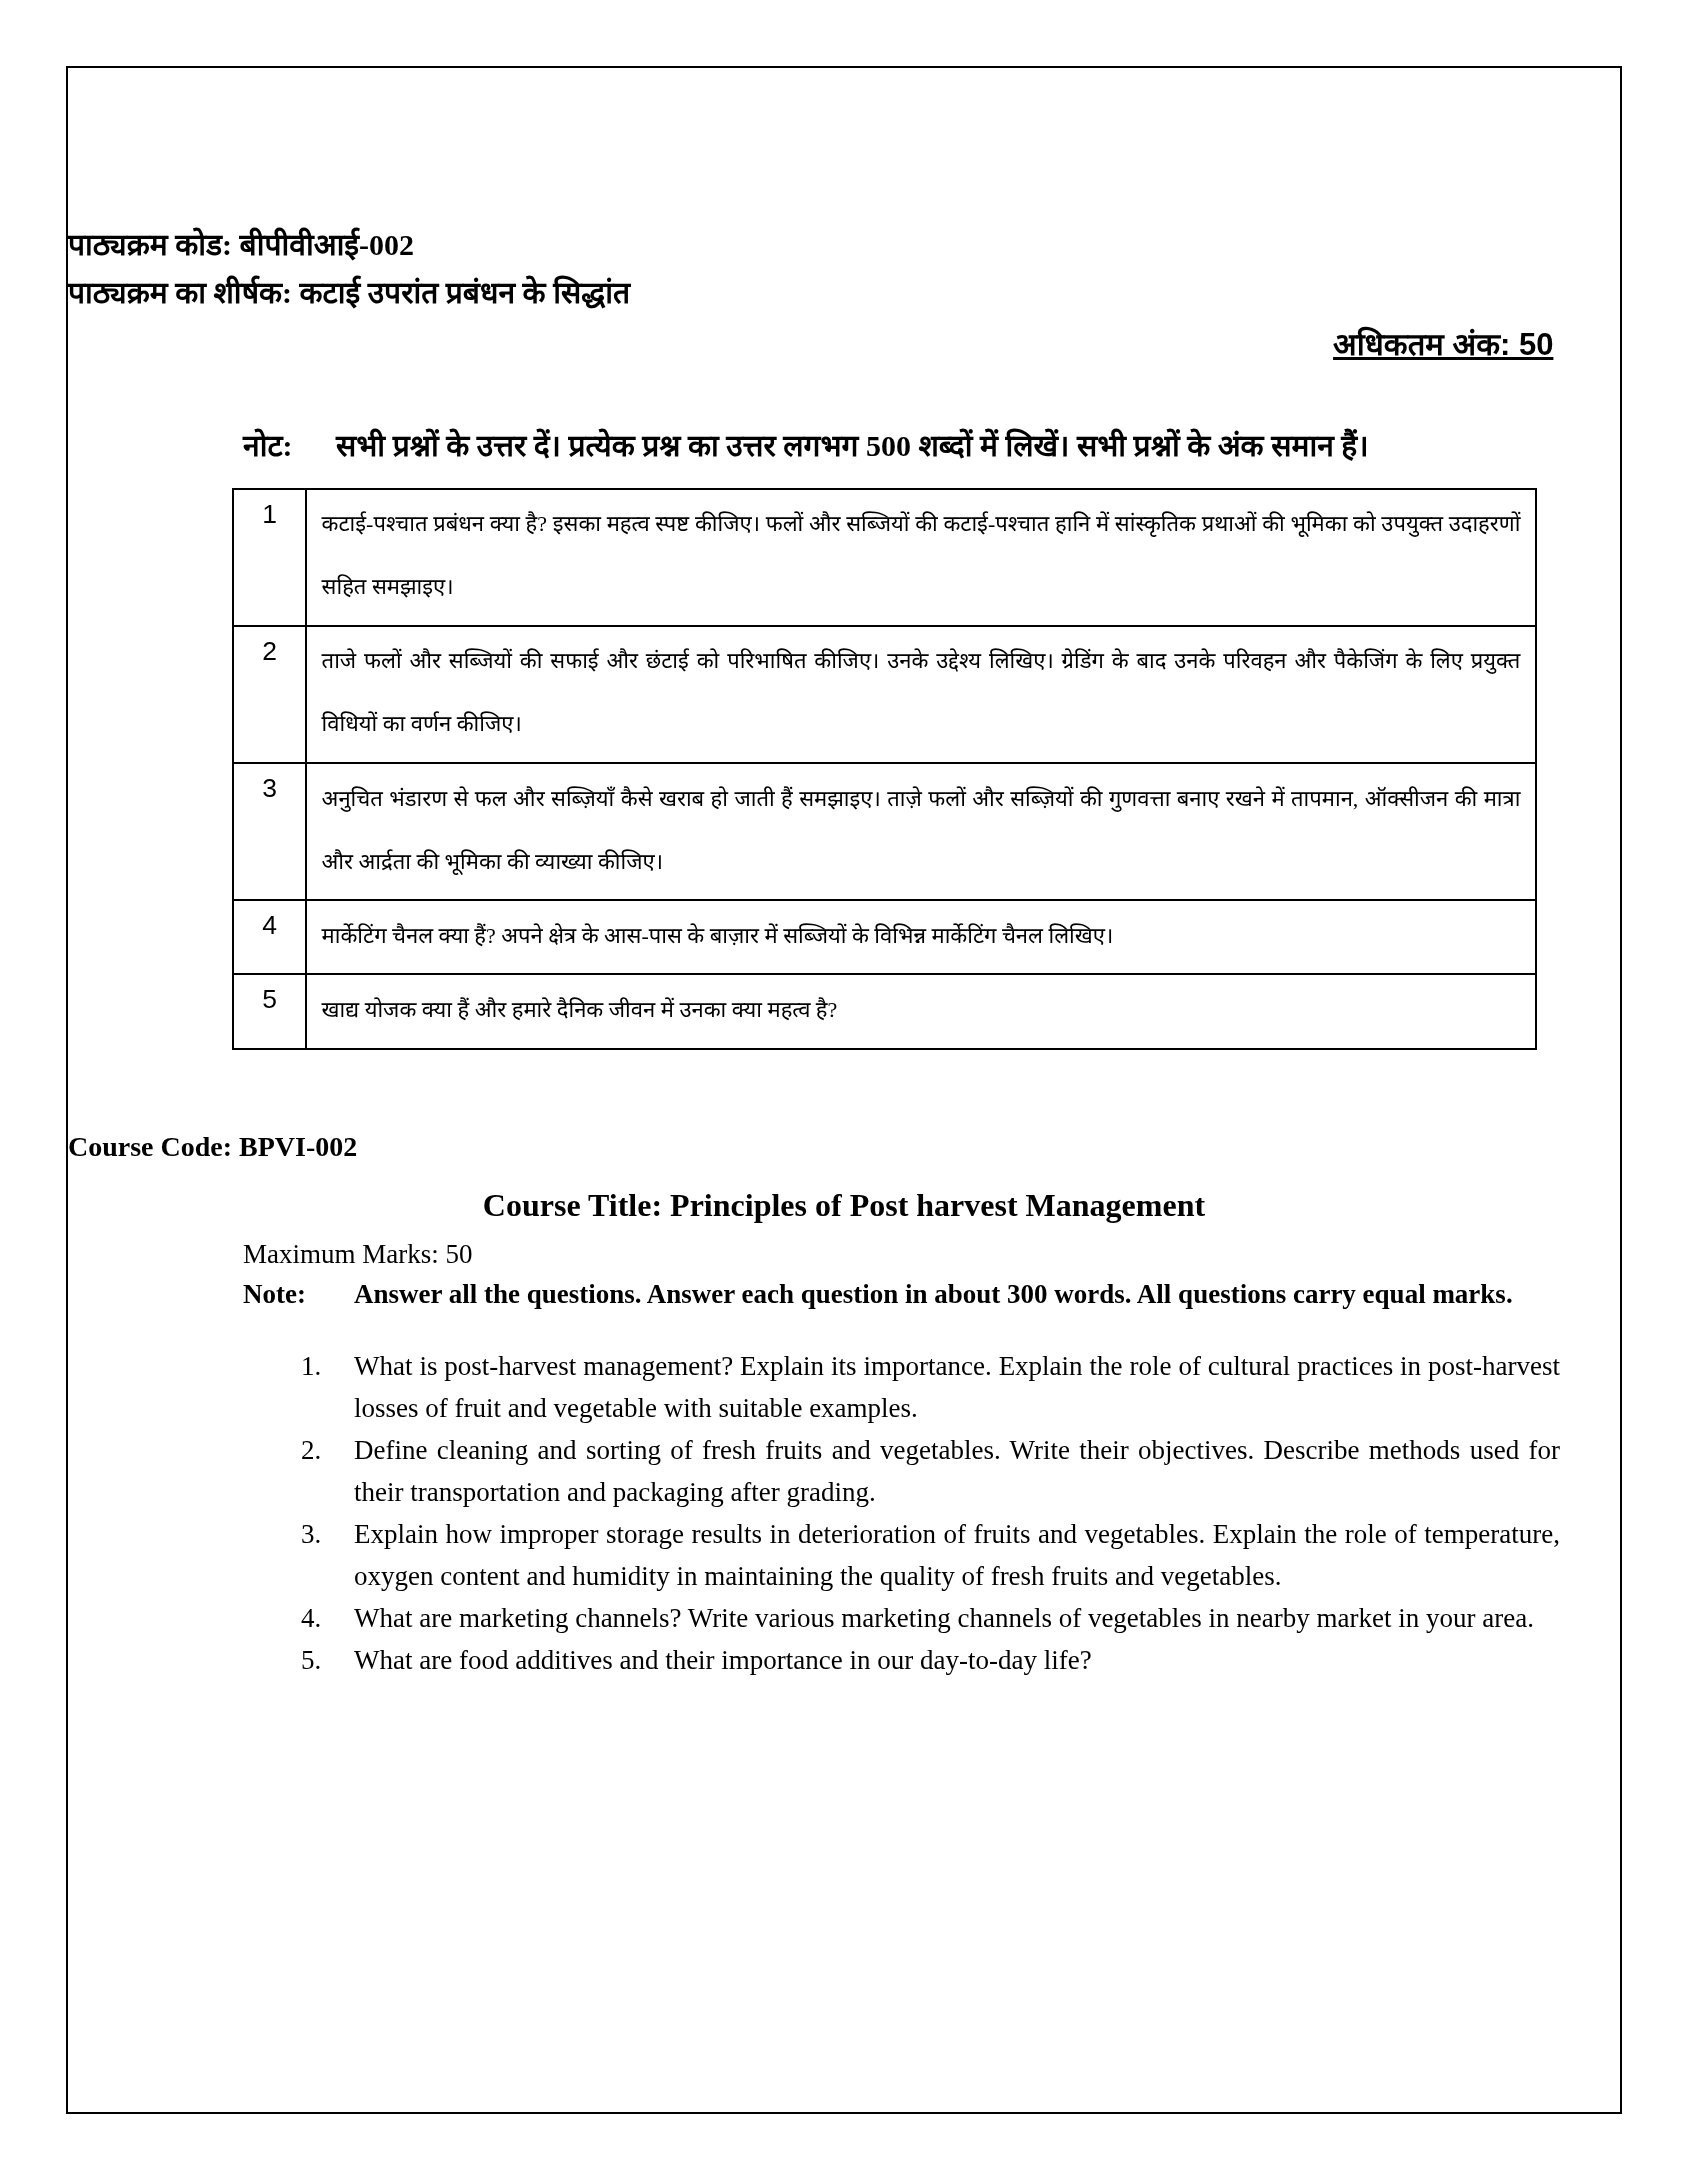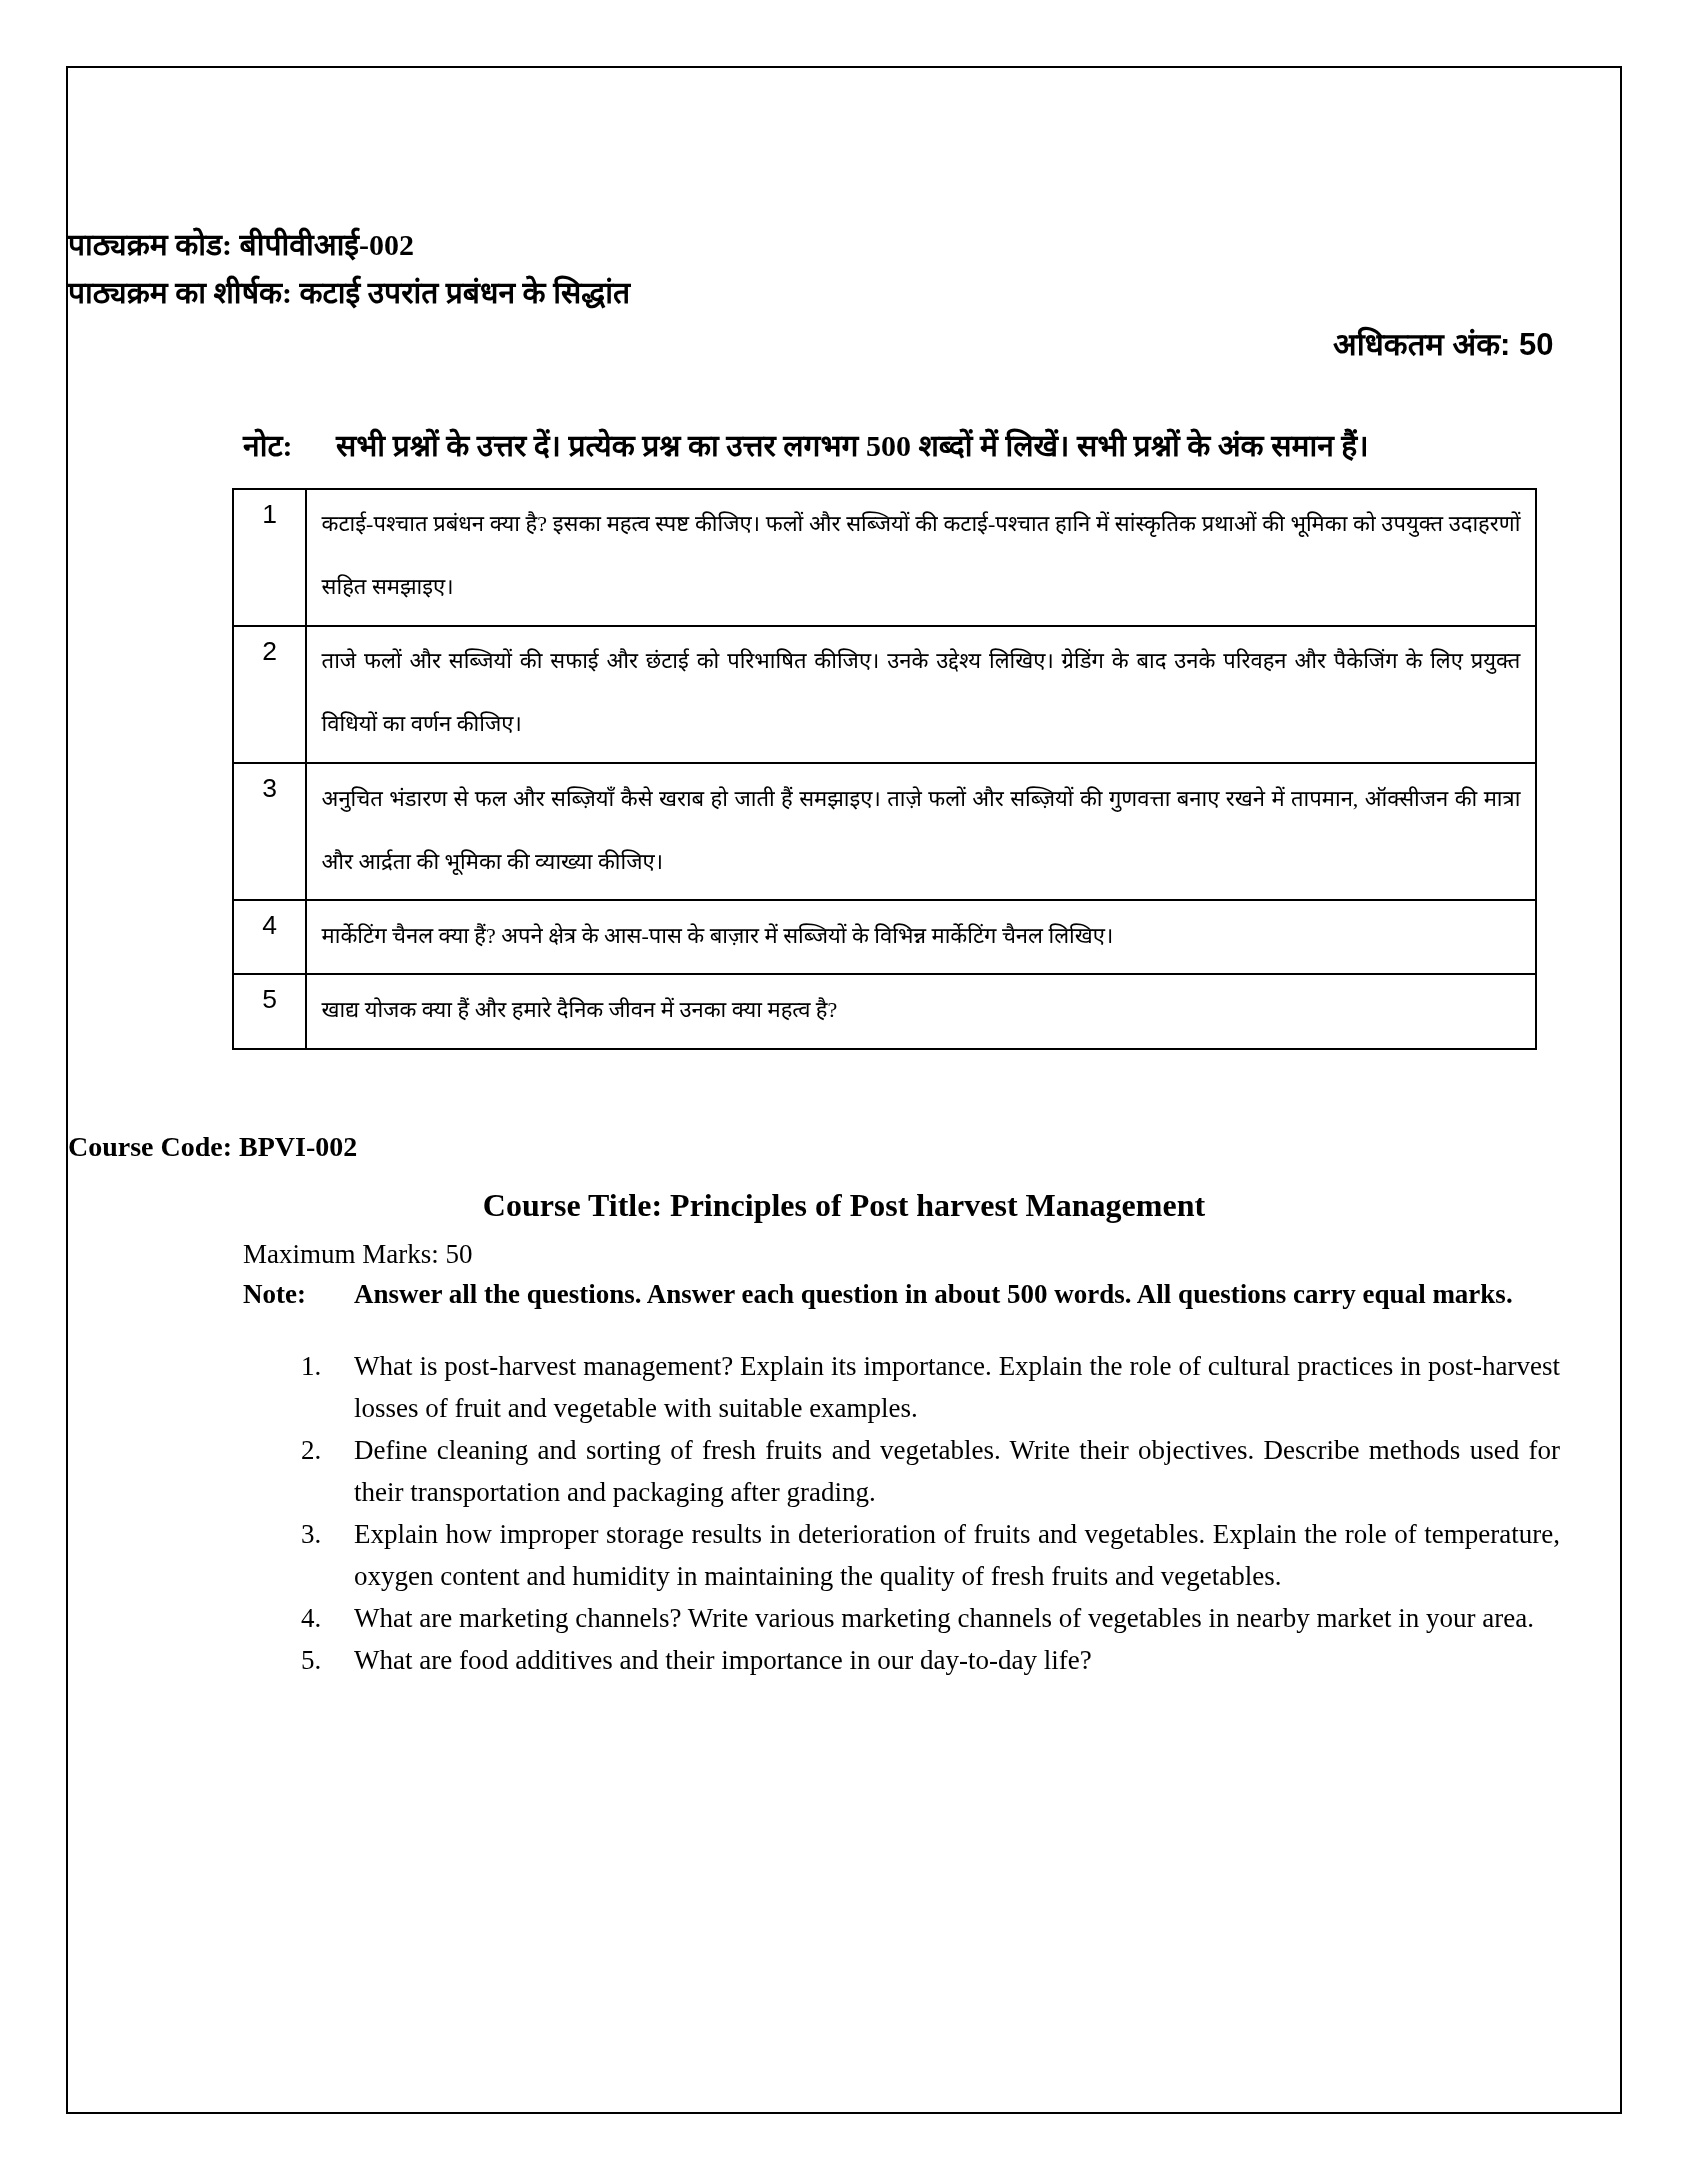--- a/index.html
+++ b/index.html
@@ -34,20 +34,21 @@
     line-height: 48px;
   }
   .hi-marks {
     margin-top: 6.6px;
     text-align: right;
     font-weight: bold;
     font-size: 31px;
     line-height: 41px;
     font-family: "Liberation Sans", "DejaVu Sans", sans-serif;
     padding-right: 6.6px;
+    text-decoration: underline;
   }
   
   .hi-note {
     margin-top: 54px;
     display: flex;
     font-weight: bold;
     font-size: 30px;
     line-height: 53px;
   }
   .hi-note .note-label { flex: none; width: 93px; }
@@ -160,21 +161,21 @@
       </table>
     </div>
 
     <div>
       <div class="en-code">Course Code: BPVI-002</div>
       <div class="en-title">Course Title: Principles of Post harvest Management</div>
       <div class="col">
         <div class="en-marks">Maximum Marks: 50</div>
         <div class="en-note">
           <span class="note-label">Note:</span>
-          <span class="note-text">Answer all the questions. Answer each question in about 500 words. All questions carry equal marks.</span>
+          <span class="note-text">Answer all the questions. Answer each question in about 300 words. All questions carry equal marks.</span>
         </div>
         <div class="en-list">
           <div class="en-q">
             <span class="qnum">1.</span>
             <span class="qtext">What is post-harvest management? Explain its importance. Explain the role of cultural practices in post-harvest losses of fruit and vegetable with suitable examples.</span>
           </div>
           <div class="en-q">
             <span class="qnum">2.</span>
             <span class="qtext">Define cleaning and sorting of fresh fruits and vegetables. Write their objectives. Describe methods used for their transportation and packaging after grading.</span>
           </div>

